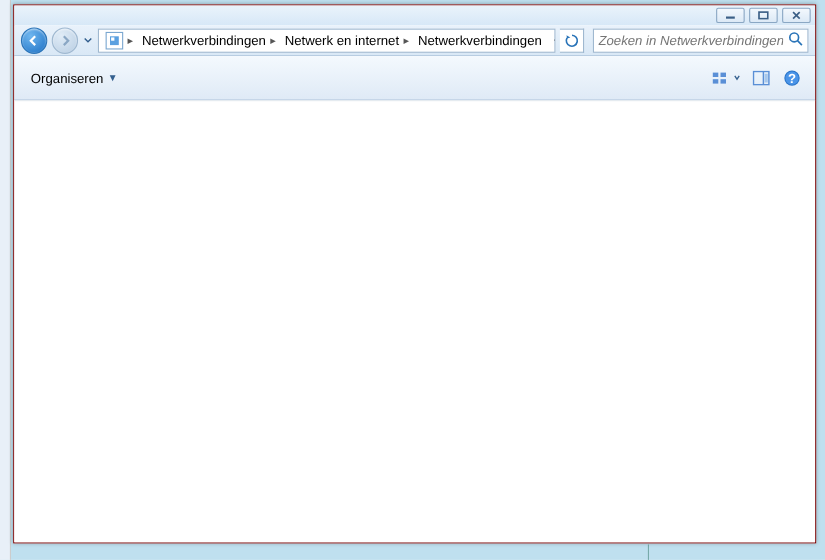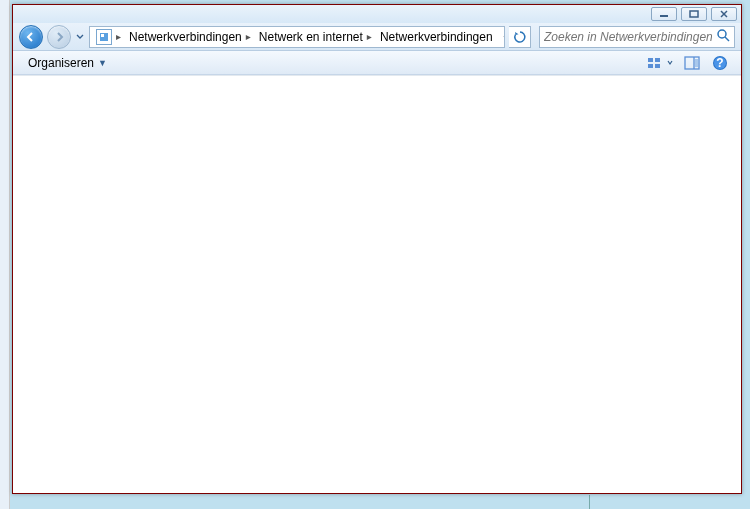--- a/index.html
+++ b/index.html
@@ -51,21 +51,21 @@
     display:flex; align-items:center; justify-content:center; color:#2a74b8;
   }
   .search {
     width: 196px; height: 22px; border:1px solid #9fb8d0; background:#fff;
     display:flex; align-items:center; padding:0 4px; gap:4px; margin-left:4px;
   }
   .search input { flex:1; border:none; outline:none; font-style:italic; color:#15803d; background:transparent;}
   .search .mag { color:#2a74b8; }
 
   .toolbar {
-    height: 24px; background: linear-gradient(#f4f9fe,#dfeaf6);
+    height: 40px; background: linear-gradient(#f4f9fe,#dfeaf6);
     display:flex; align-items:center; padding:0 8px; border-bottom:1px solid #c6d6e8;
   }
   .tbtn { display:flex; align-items:center; gap:4px; padding:3px 6px; border:1px solid transparent; border-radius:2px;}
   .tbtn .drop { font-size:9px; color:#34608f;}
   .toolbar-spacer { flex:1; }
   .tool-icon { width:26px; height:22px; display:flex; align-items:center; justify-content:center; border:1px solid transparent; border-radius:2px; margin-left:2px;}
   .tool-icon.split { width:34px; justify-content:space-between; padding:0 3px;}
 
   .content { flex:1; background:#fff; border-top:1px solid #e3e9ef;}
 </style>

